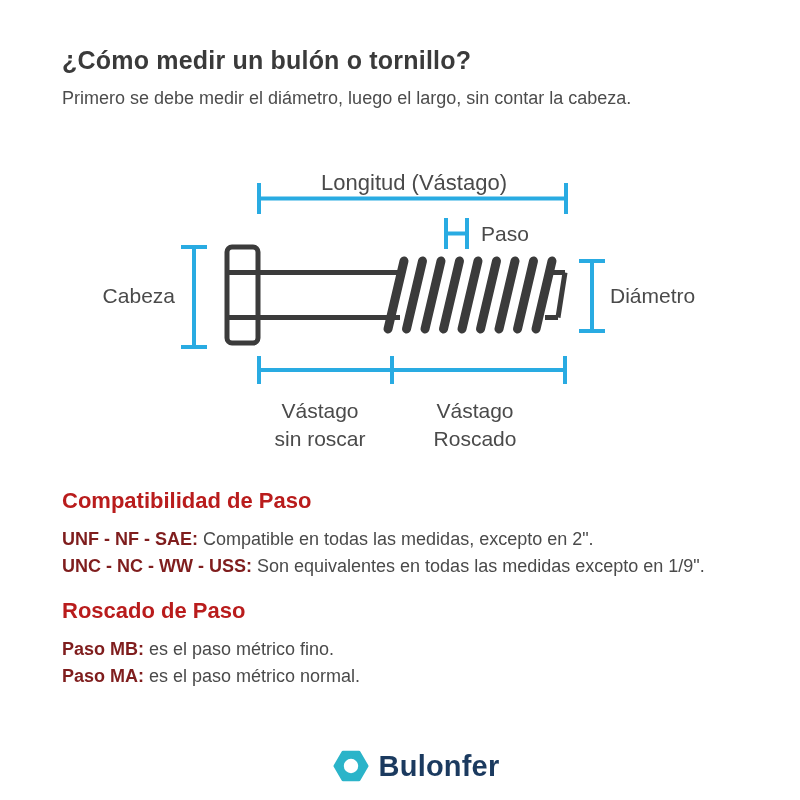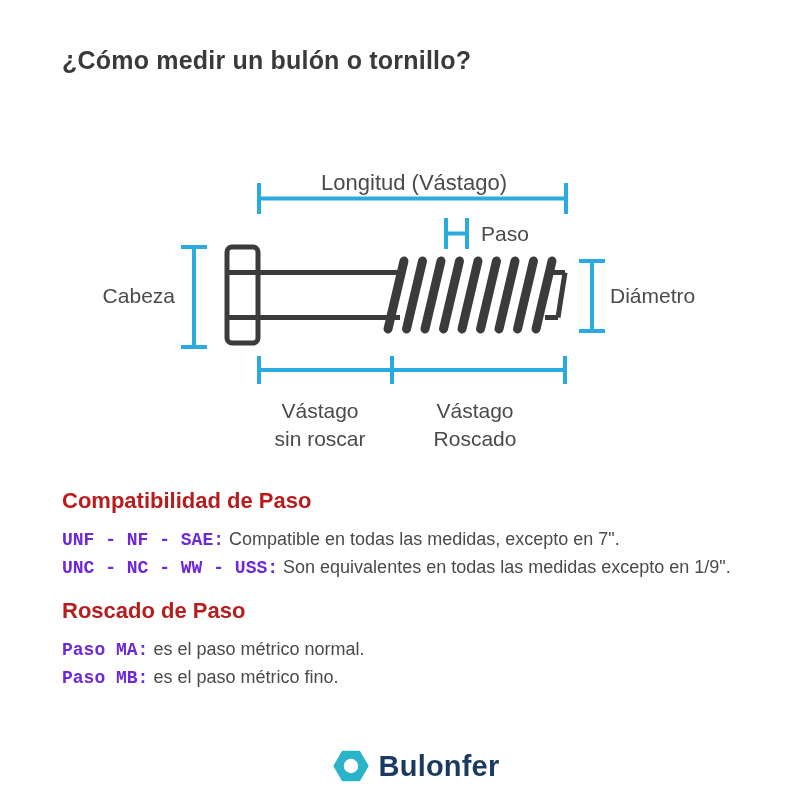--- a/index.html
+++ b/index.html
@@ -24,35 +24,36 @@
   .dim-label-lg{font-size:22px;}
   .text-section{position:absolute;left:62px;width:700px;}
   .section-compat{top:488px;}
   .section-sistema{top:598px;}
   .section-heading{
     margin:0 0 12px 0;font-size:22px;font-weight:700;color:#b91c1c;
   }
   .section-line{
     margin:0;font-size:18px;line-height:27px;color:#4a4a4a;font-weight:400;
   }
-  .term{font-weight:700;color:#6d28d9;font-family:Liberation Mono, monospace;}
+  .term{font-weight:700;color:#7f1d1d;}
   .footer{
     position:absolute;left:0;right:12px;top:746px;height:40px;
     display:flex;align-items:center;justify-content:center;gap:10px;margin-left:44px;
   }
   .brand-name{
     font-size:29px;font-weight:700;color:#1b3a5f;letter-spacing:0.2px;
   }
 </style>
 </head>
 <body>
 
 <div class="canvas">
 
   <h1 class="page-title">¿Cómo medir un bulón o tornillo?</h1>
+  <p class="page-subtitle">Primero se debe medir el diámetro, luego el largo, sin contar la cabeza.</p>
 
   <svg class="diagram-svg" width="800" height="320" viewBox="0 150 800 320">
 
     <g stroke="#29abe2" stroke-width="4" fill="none">
 
       <g>
         <line x1="259" y1="183" x2="259" y2="214"></line>
         <line x1="566" y1="183" x2="566" y2="214"></line>
         <line x1="257" y1="198.5" x2="568" y2="198.5"></line>
       </g>
@@ -114,28 +115,28 @@
     <text class="dim-label" x="175" y="303" text-anchor="end">Cabeza</text>
     <text class="dim-label" x="610" y="303" text-anchor="start">Diámetro</text>
     <text class="dim-label" x="320" y="418" text-anchor="middle">Vástago</text>
     <text class="dim-label" x="320" y="446" text-anchor="middle">sin roscar</text>
     <text class="dim-label" x="475" y="418" text-anchor="middle">Vástago</text>
     <text class="dim-label" x="475" y="446" text-anchor="middle">Roscado</text>
   </svg>
 
   <div class="text-section section-compat">
     <h2 class="section-heading">Compatibilidad de Paso</h2>
-    <p class="section-line"><span class="term">UNF - NF - SAE:</span><span> Compatible en todas las medidas, excepto en 7".</span></p>
+    <p class="section-line"><span class="term">UNF - NF - SAE:</span><span> Compatible en todas las medidas, excepto en 2".</span></p>
     <p class="section-line"><span class="term">UNC - NC - WW - USS:</span><span> Son equivalentes en todas las medidas excepto en 1/9".</span></p>
   </div>
 
   <div class="text-section section-sistema">
     <h2 class="section-heading">Roscado de Paso</h2>
+    <p class="section-line"><span class="term">Paso MB:</span><span> es el paso métrico fino.</span></p>
     <p class="section-line"><span class="term">Paso MA:</span><span> es el paso métrico normal.</span></p>
-    <p class="section-line"><span class="term">Paso MB:</span><span> es el paso métrico fino.</span></p>
   </div>
 
   <div class="footer">
     <svg width="36" height="36" viewBox="0 0 36 36">
       <polygon points="34,18 26,31.8 10,31.8 2,18 10,4.2 26,4.2" fill="#2bb4c9" stroke="#2bb4c9" stroke-width="3" stroke-linejoin="round"></polygon>
       <circle cx="18" cy="18" r="7.2" fill="#ffffff"></circle>
     </svg>
     <span class="brand-name">Bulonfer</span>
   </div>
 

